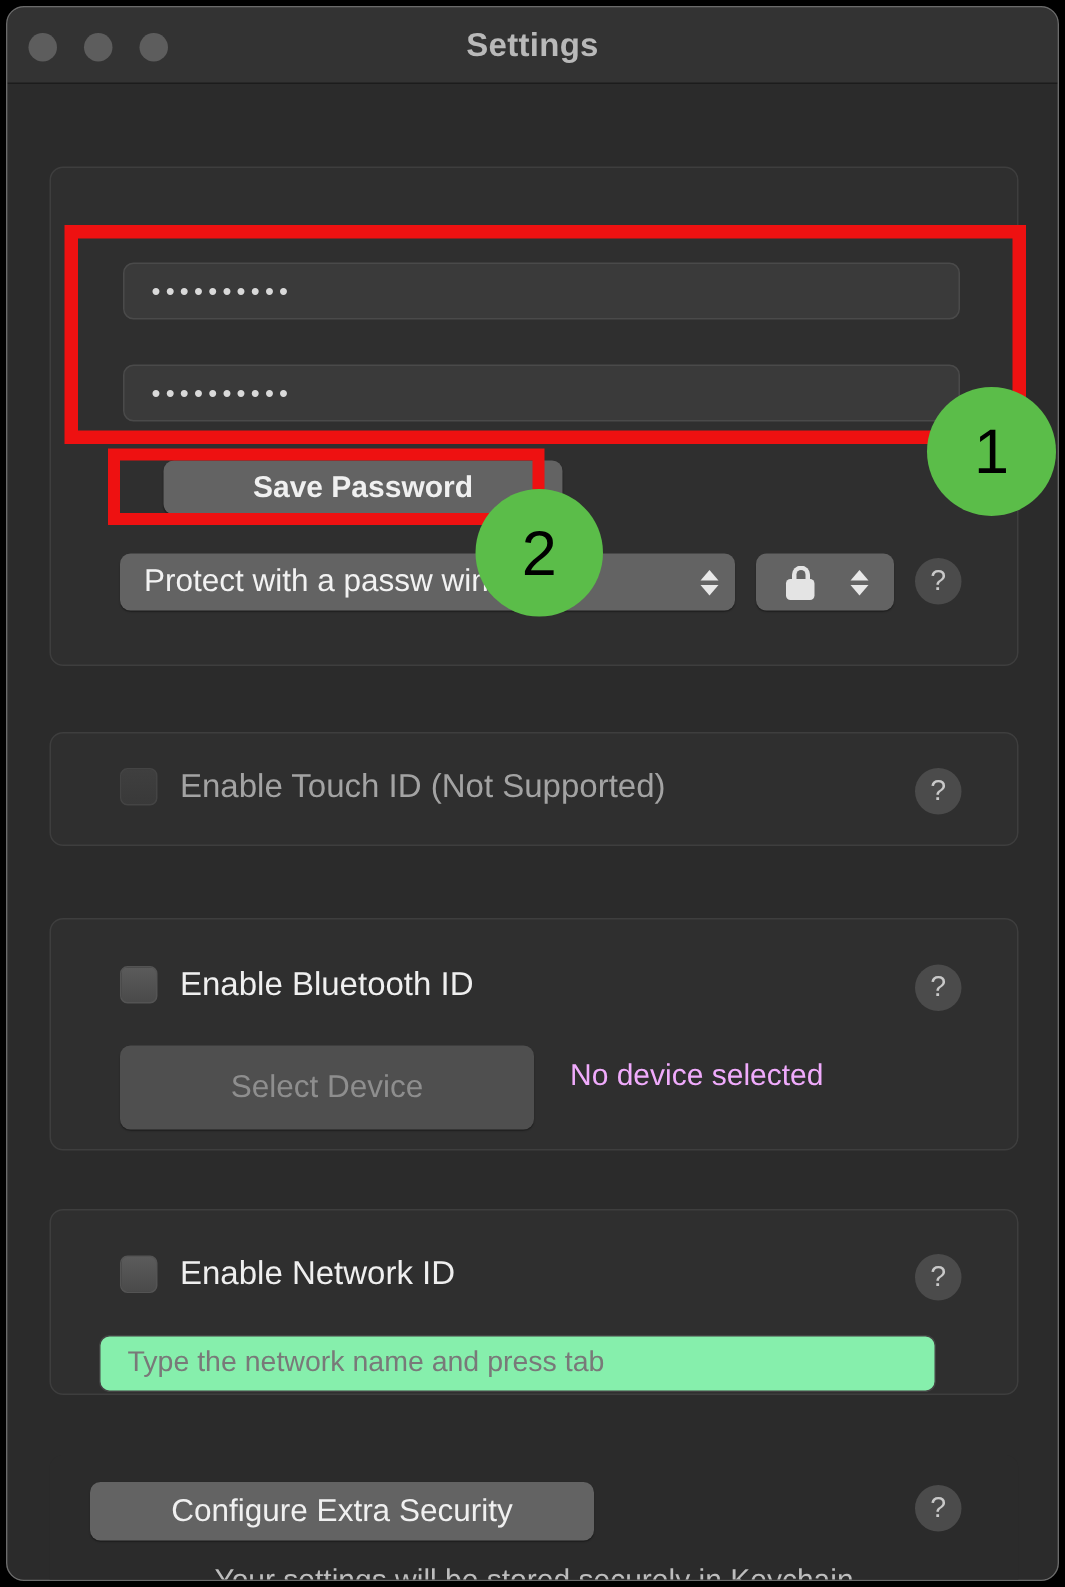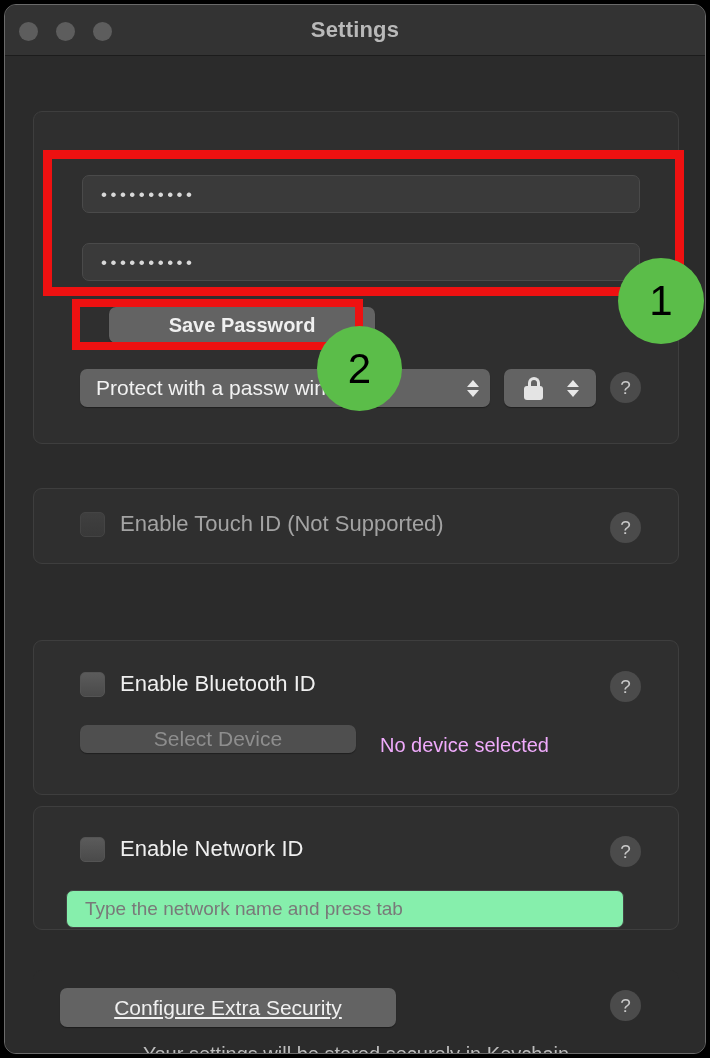--- a/index.html
+++ b/index.html
@@ -70,21 +70,21 @@
   
   .panel {
     position: absolute;
     background: #2f2f2f;
     border: 1px solid #3e3e3e;
     border-radius: 9px;
     box-sizing: border-box;
   }
   #panel-credentials { left: 28px; top: 55px;  width: 646px; height: 333px; }
   #panel-touchid     { left: 28px; top: 432px; width: 646px; height: 76px;  }
-  #panel-bluetooth   { left: 28px; top: 584px; width: 646px; height: 155px; }
+  #panel-bluetooth   { left: 28px; top: 556px; width: 646px; height: 155px; }
   #panel-network     { left: 28px; top: 750px; width: 646px; height: 124px; }
   #panel-footer      { left: 28px; top: 914px; width: 646px; height: 110px; }
 
   
   .textfield {
     position: absolute;
     background: #3a3a3a;
     border: 1px solid #4a4a4a;
     border-radius: 7px;
     box-sizing: border-box;
@@ -122,22 +122,22 @@
     font-family: "Liberation Sans", sans-serif;
     font-size: 20px;
     display: flex;
     align-items: center;
     justify-content: center;
     box-shadow: 0 1px 1px rgba(0,0,0,.35);
   }
   .btn.disabled { color: #8e8e8e; background: #4f4f4f; }
 
   #btn-save-password { left: 75px; top: 195px; width: 266px; height: 36px; font-weight: bold; }
-  #btn-select-device { left: 46px; top: 84px; width: 276px; height: 28px; font-size: 21px; }
-  #btn-configure-extra { left: 26px; top: 17px; width: 336px; height: 39px; font-size: 21px; text-decoration: underline; }
+  #btn-select-device { left: 46px; top: 84px; width: 276px; height: 56px; font-size: 21px; }
+  #btn-configure-extra { left: 26px; top: 17px; width: 336px; height: 39px; font-size: 21px; }
 
   
   .popup {
     position: absolute;
     background: #636363;
     border-radius: 7px;
     box-sizing: border-box;
     display: flex;
     align-items: center;
     color: #f2f2f2;

